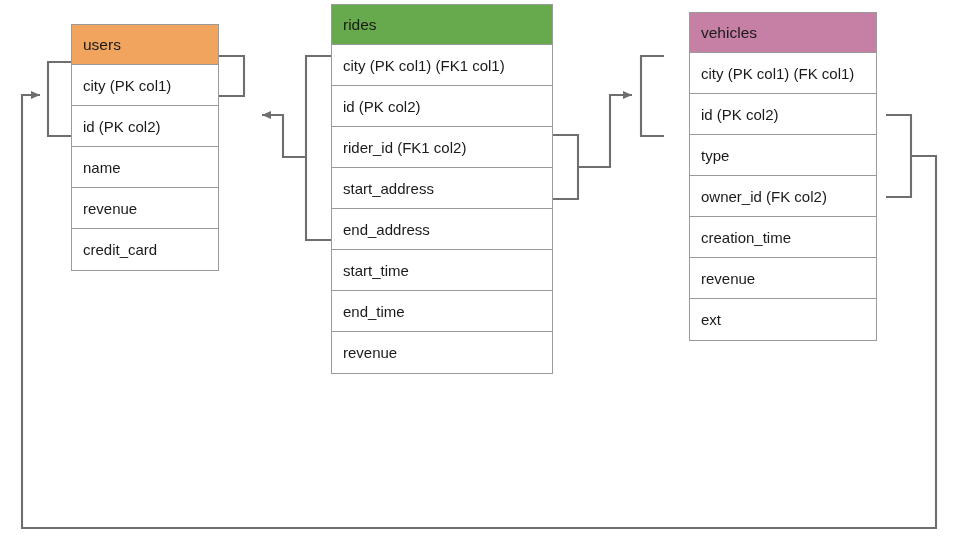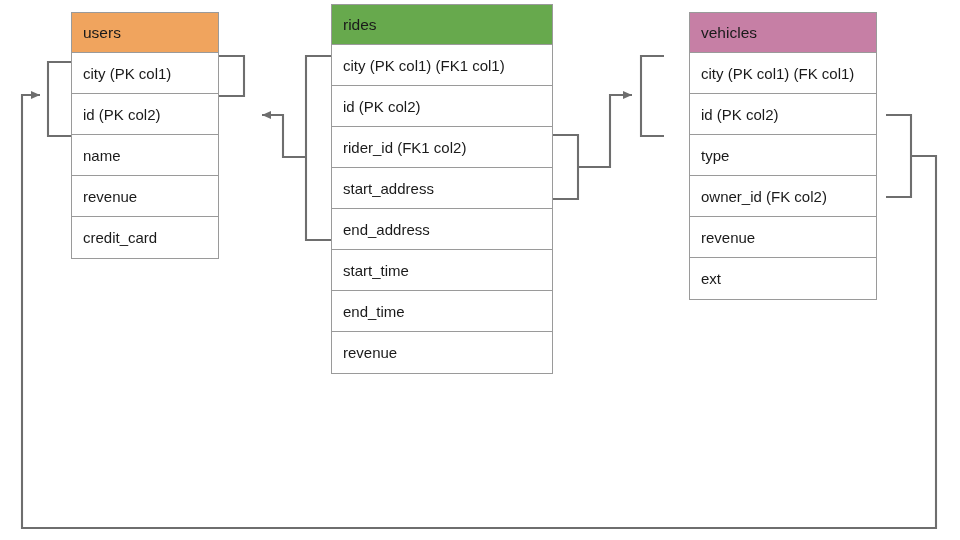--- a/index.html
+++ b/index.html
@@ -79,21 +79,21 @@
       <path d="M 553 135 L 578 135 L 578 199 L 553 199"></path>
       <path d="M 664 56 L 641 56 L 641 136 L 664 136"></path>
       <path d="M 578 167 L 610 167 L 610 95 L 632 95" marker-end="url(#arrow-right)"></path>
 
       <path d="M 886 115 L 911 115 L 911 197 L 886 197"></path>
       <path d="M 71 62 L 48 62 L 48 136 L 71 136"></path>
       <path d="M 911 156 L 936 156 L 936 528 L 22 528 L 22 95 L 40 95" marker-end="url(#arrow-right)"></path>
     </g>
   </svg>
 
-  <div class="entity" style="left:71px; top:12px; width:148px;">
+  <div class="entity" style="left:71px; top:24px; width:148px;">
     <div class="entity-header" style="background:#f0a45e;">users</div>
     <div class="entity-field">city (PK col1)</div>
     <div class="entity-field">id (PK col2)</div>
     <div class="entity-field">name</div>
     <div class="entity-field">revenue</div>
     <div class="entity-field">credit_card</div>
   </div>
 
   <div class="entity" style="left:331px; top:4px; width:222px;">
     <div class="entity-header" style="background:#67a94d;">rides</div>
@@ -106,17 +106,18 @@
     <div class="entity-field">end_time</div>
     <div class="entity-field">revenue</div>
   </div>
 
   <div class="entity" style="left:689px; top:12px; width:188px;">
     <div class="entity-header" style="background:#c67fa5;">vehicles</div>
     <div class="entity-field">city (PK col1) (FK col1)</div>
     <div class="entity-field">id (PK col2)</div>
     <div class="entity-field">type</div>
     <div class="entity-field">owner_id (FK col2)</div>
+    <div class="entity-field">creation_time</div>
     <div class="entity-field">revenue</div>
     <div class="entity-field">ext</div>
   </div>
 
 </div>
 
 </body></html>

